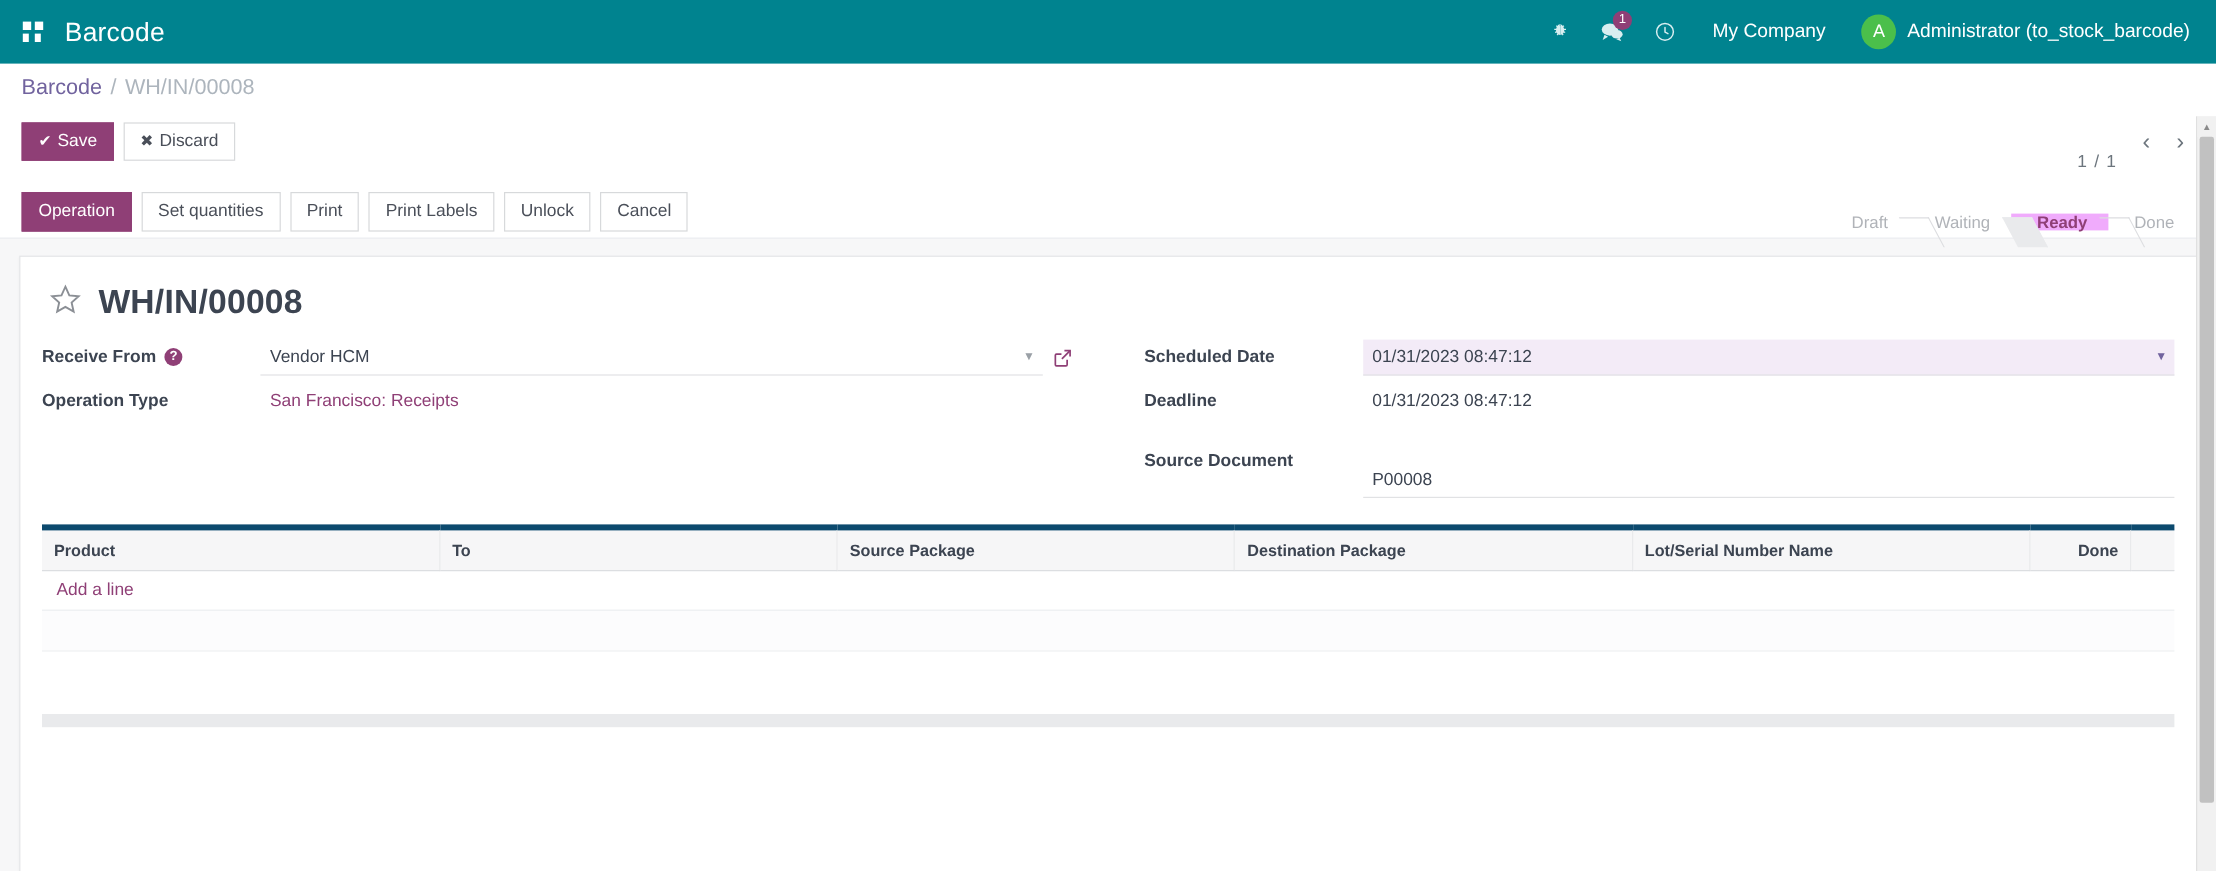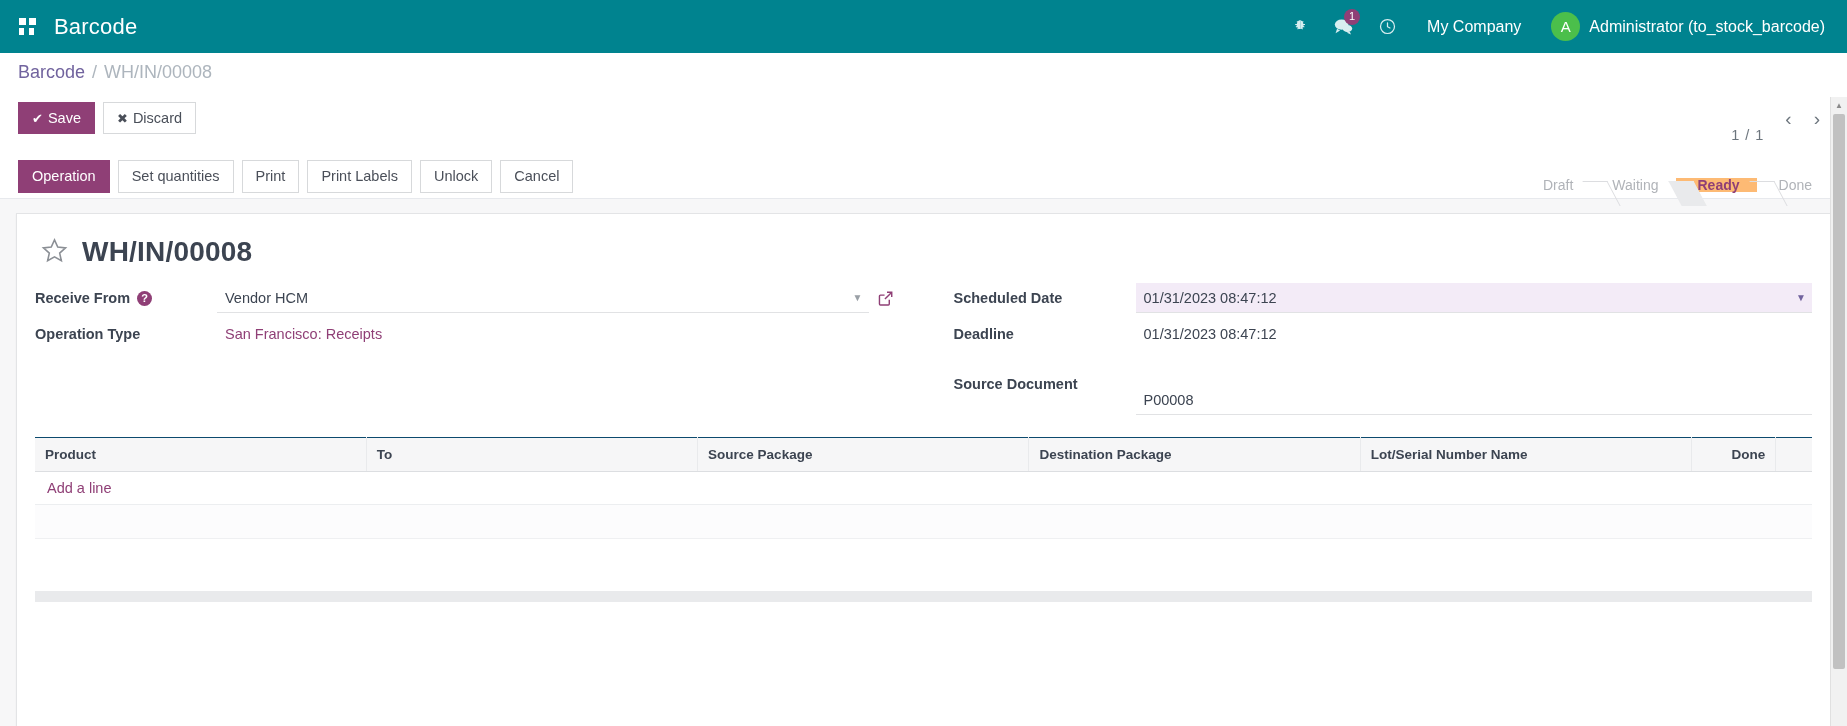--- a/index.html
+++ b/index.html
@@ -184,21 +184,21 @@
     position: absolute;
     left: -1px; top: 3px;
     width: 24px; height: 24px;
     border-right: 1px solid #dcdde0;
     border-top: 1px solid #dcdde0;
     transform: skewX(28deg);
     pointer-events: none;
   }
   .status-step:first-child::before { display: none; }
   .status-step.active {
-    background: #fdba74;
+    background: #f0abfc;
     color: #8f3f76;
     font-weight: bold;
   }
   .status-step.active::before {
     background: #e9eaec;
     border-color: #e9eaec;
   }
   .status-step.active::after {
     content: "";
     position: absolute;
@@ -246,21 +246,21 @@
     min-height: 36px;
     margin-bottom: 0;
   }
   .flabel {
     width: 182px;
     flex-shrink: 0;
     font-size: 14.5px;
     font-weight: bold;
     color: #3c4451;
     display: flex;
-    align-items: flex-end;
+    align-items: flex-start;
     gap: 7px;
   }
   .help-badge {
     width: 15px; height: 15px;
     border-radius: 50%;
     background: #8f3f76;
     color: #fff;
     font-size: 11px;
     font-weight: bold;
     display: inline-flex;
@@ -320,21 +320,21 @@
   .tab.active {
     color: #4a4f59;
     background: #fff;
     border-color: #dee0e3 #dee0e3 #fff #dee0e3;
     border-radius: 3px 3px 0 0;
   }
 
   .grid-table { width: 100%; border-collapse: collapse; }
   .grid-table thead th {
     background: #f6f6f7;
-    border-top: 1px solid #0c4a6e;
+    border-top: 5px solid #0c4a6e;
     border-bottom: 1px solid #dcdee1;
     border-right: 1px solid #e9eaec;
     text-align: left;
     font-size: 13.5px;
     font-weight: bold;
     color: #3c4451;
     padding: 9px 10px;
     white-space: nowrap;
   }
   .grid-table thead th.num { text-align: right; }

